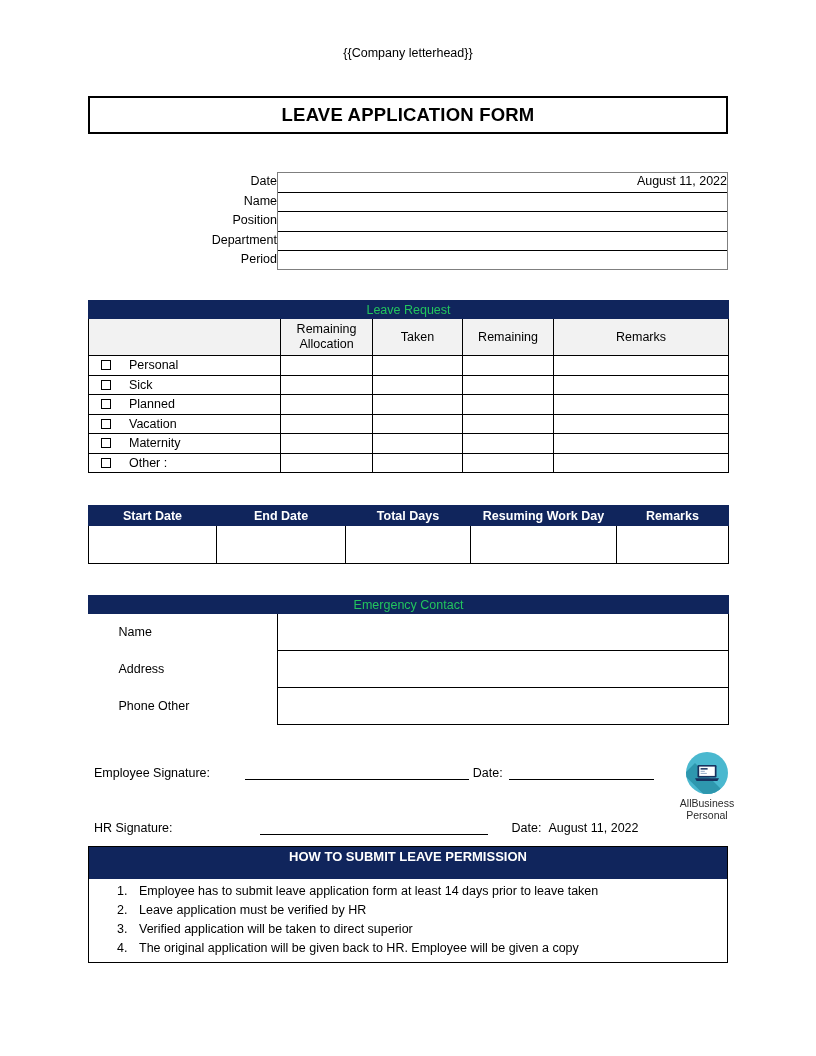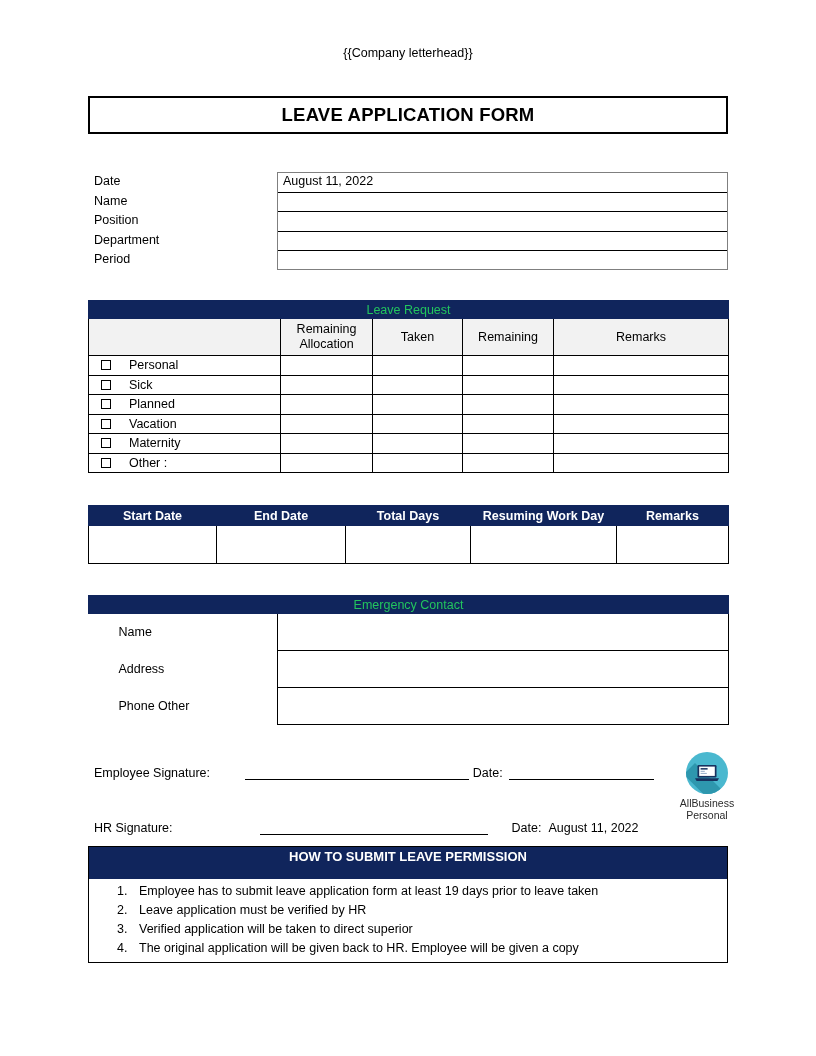--- a/index.html
+++ b/index.html
@@ -55,20 +55,21 @@
   .fields {
     position: absolute;
     left: 94px;
     top: 172px;
     width: 634px;
   }
   .field-row {
     display: flex;
     align-items: stretch;
     height: 19.5px;
+    text-align: right;
   }
   .field-label {
     width: 183px;
     font-size: 12.5px;
     line-height: 19.5px;
     flex: 0 0 183px;
   }
   .field-box {
     flex: 1 1 auto;
     border: 1px solid #000000;
@@ -454,20 +455,20 @@
         <path d="M1 14.3 H25 L23.4 17 H2.6 Z" fill="#17315e"></path>
       </svg>
     </div>
     <div class="logo-text">AllBusiness</div>
     <div class="logo-text" style="margin-top:0;">Personal</div>
   </div>
 
   <div id="instructions">
     <div class="ins-head">HOW TO SUBMIT LEAVE PERMISSION</div>
     <ol id="instructions-list">
-        <li>Employee has to submit leave application form at least 19 days prior to leave taken</li>
+        <li>Employee has to submit leave application form at least 14 days prior to leave taken</li>
         <li>Leave application must be verified by HR</li>
         <li>Verified application will be taken to direct superior</li>
         <li>The original application will be given back to HR. Employee will be given a copy</li>
       </ol>
   </div>
 
 </div>
 
 </body></html>

